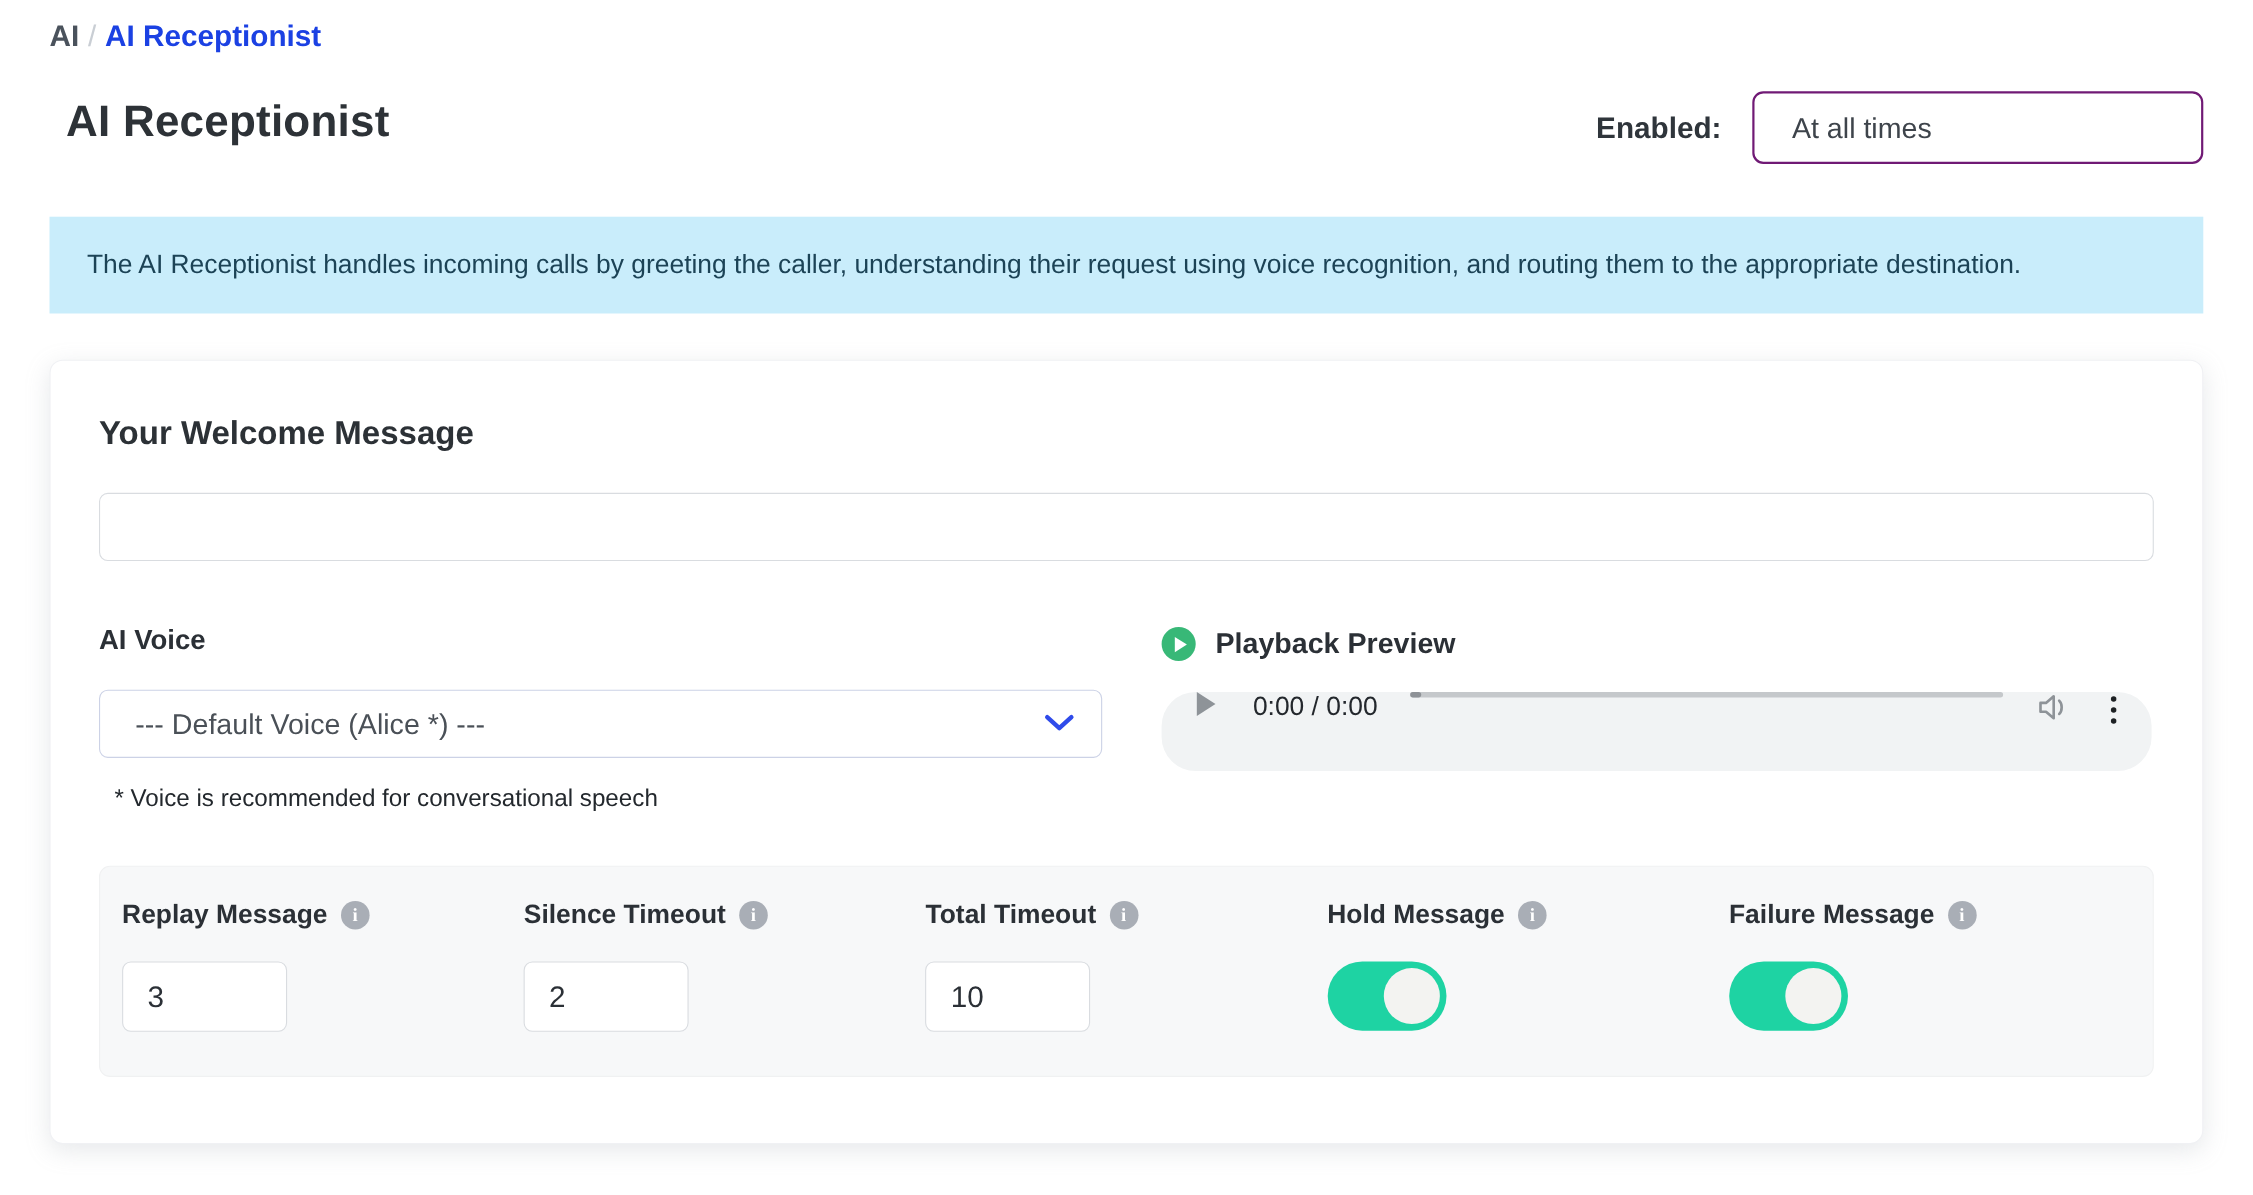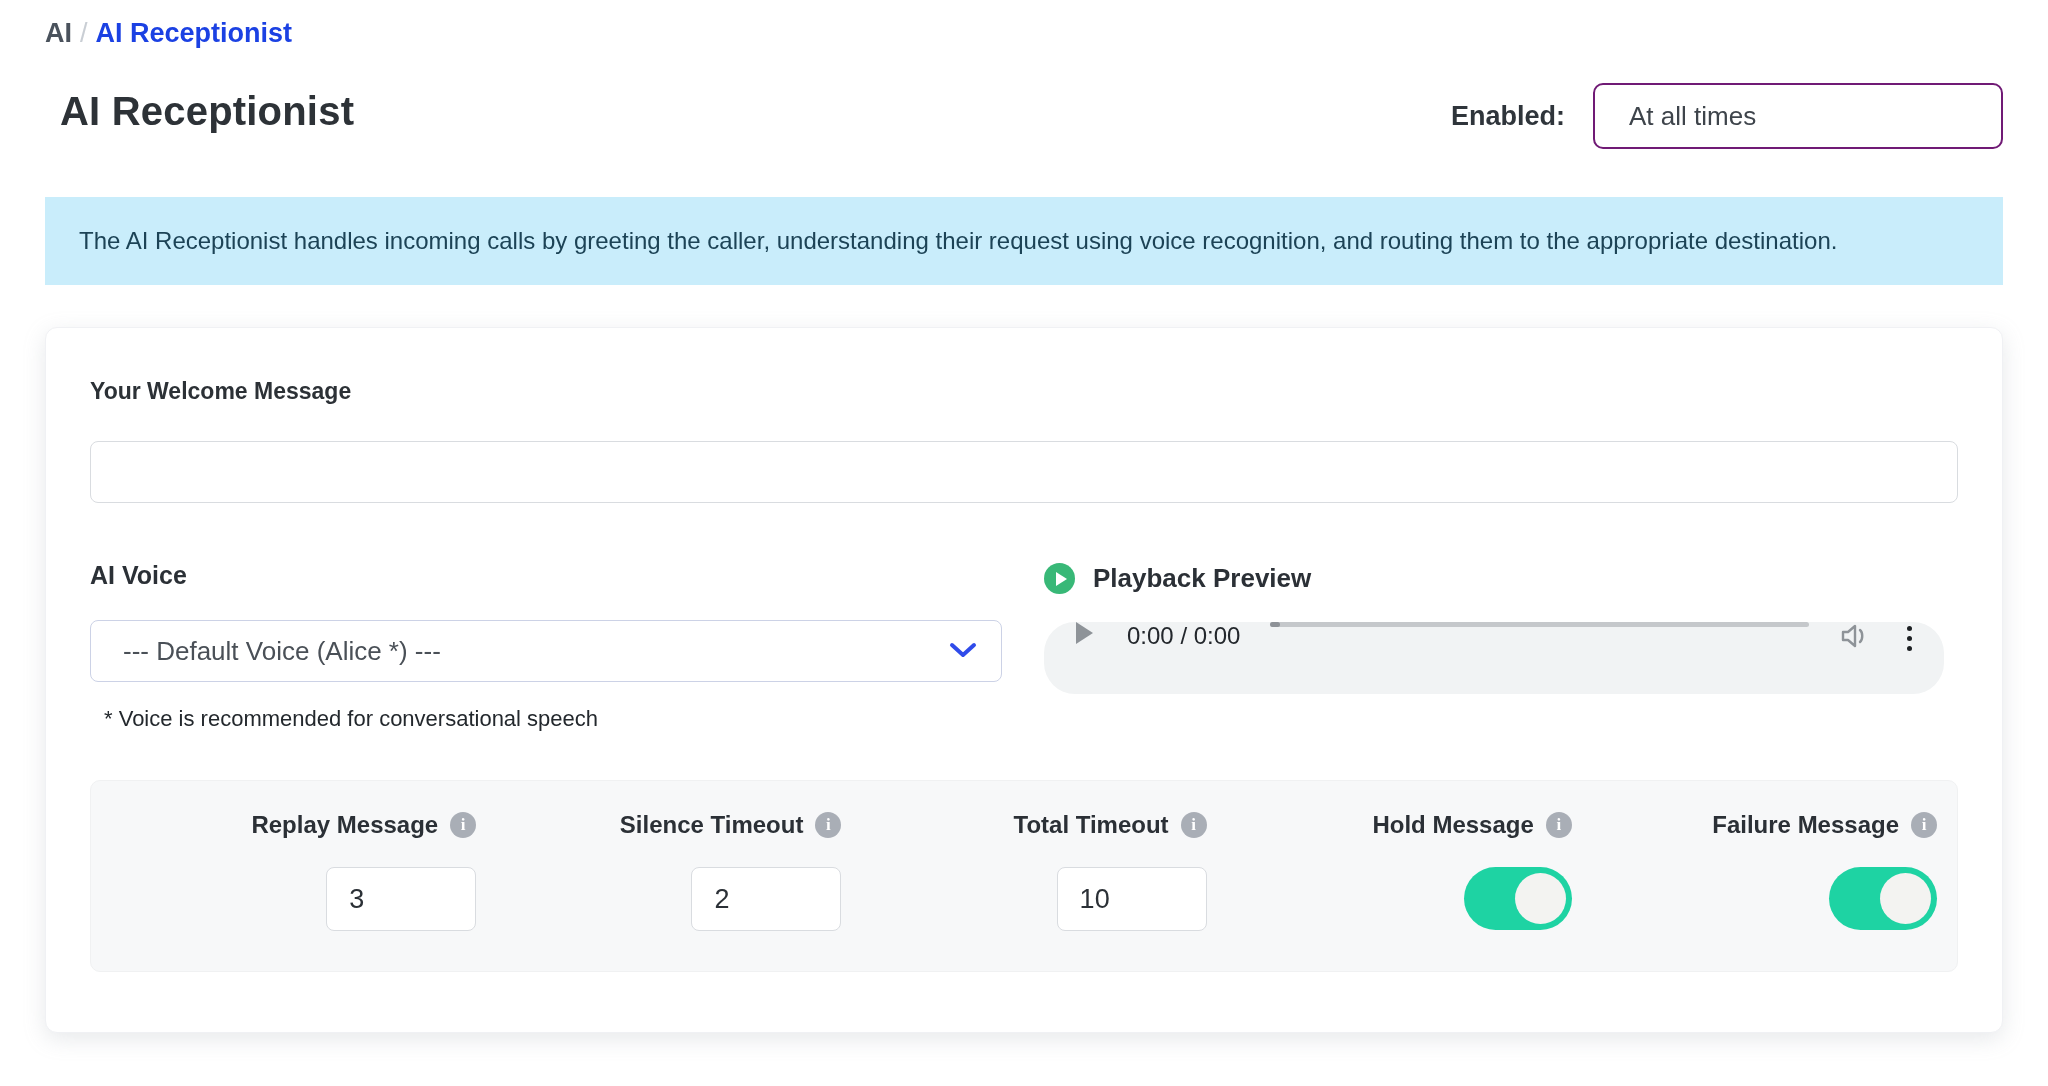--- a/index.html
+++ b/index.html
@@ -34,29 +34,29 @@
     padding: 24px 34px; font-size: 24px; line-height: 1.68; color: #1c4356;
     max-width: 1972px;
   }
 
   
   .card {
     margin-top: 42px; background: #ffffff; border: 1px solid #f0f1f4; border-radius: 12px;
     box-shadow: 0 6px 22px rgba(145,155,165,0.22);
     padding: 50px 44px 60px 44px;
   }
-  .section-heading { font-size: 23px; font-weight: 700; color: #2c3136; }
+  .section-heading { font-size: 30px; font-weight: 700; color: #2c3136; }
   .welcome-input {
     margin-top: 36px; width: 100%; height: 62px;
     border: 1px solid #d9dce0; border-radius: 8px; background: #fff;
     font-size: 25px; color: #2d3338; padding: 0 20px; outline: none;
     font-family: "Liberation Sans", sans-serif;
   }
 
-  .two-col { display: flex; margin-top: 58px; gap: 42px; }
+  .two-col { display: flex; margin-top: 58px; gap: 54px; }
   .col-left { width: 912px; flex: 0 0 auto; }
   .col-right { flex: 1 1 auto; min-width: 0; }
 
   .field-label { font-size: 25px; font-weight: 700; color: #2b3036; }
   .voice-select {
     margin-top: 30px; height: 62px; border: 1px solid #ccd2e6; border-radius: 8px;
     display: flex; align-items: center; justify-content: space-between;
     padding: 0 24px 0 32px; background: #fff; cursor: pointer;
   }
   .voice-select-text { font-size: 26px; color: #4a5057; }
@@ -86,21 +86,21 @@
   .audio-track .played { position: absolute; left: 0; top: 0; height: 5px; width: 10px; background: #8e9297; border-radius: 3px; }
   .audio-volume { flex: 0 0 auto; cursor: pointer; display: flex; align-items: center; }
   .audio-kebab { flex: 0 0 auto; margin-left: 30px; display: flex; flex-direction: column; gap: 5px; cursor: pointer; padding: 4px 6px; }
   .audio-kebab .dot { width: 5px; height: 5px; border-radius: 50%; background: #1d2023; }
 
   
   .settings {
     margin-top: 48px; background: #f7f8f9; border: 1px solid #f0f1f2; border-radius: 10px;
     padding: 30px 20px 40px 20px; display: flex;
   }
-  .setting-col { flex: 1 1 0; display: flex; flex-direction: column; align-items: flex-end; }
+  .setting-col { flex: 1 1 0; display: flex; flex-direction: column; align-items: flex-start; }
   .setting-label-row { display: flex; align-items: center; gap: 12px; }
   .setting-label { font-size: 24px; font-weight: 700; color: #2b3036; }
   .info-icon {
     width: 26px; height: 26px; border-radius: 50%; background: #a9aeb6;
     color: #ffffff; font-size: 17px; font-weight: 700;
     font-family: "Liberation Serif", serif;
     display: flex; align-items: center; justify-content: center; cursor: pointer; flex: 0 0 auto;
   }
   .setting-control { margin-top: 28px; display: flex; justify-content: center; }
   .num-input {

